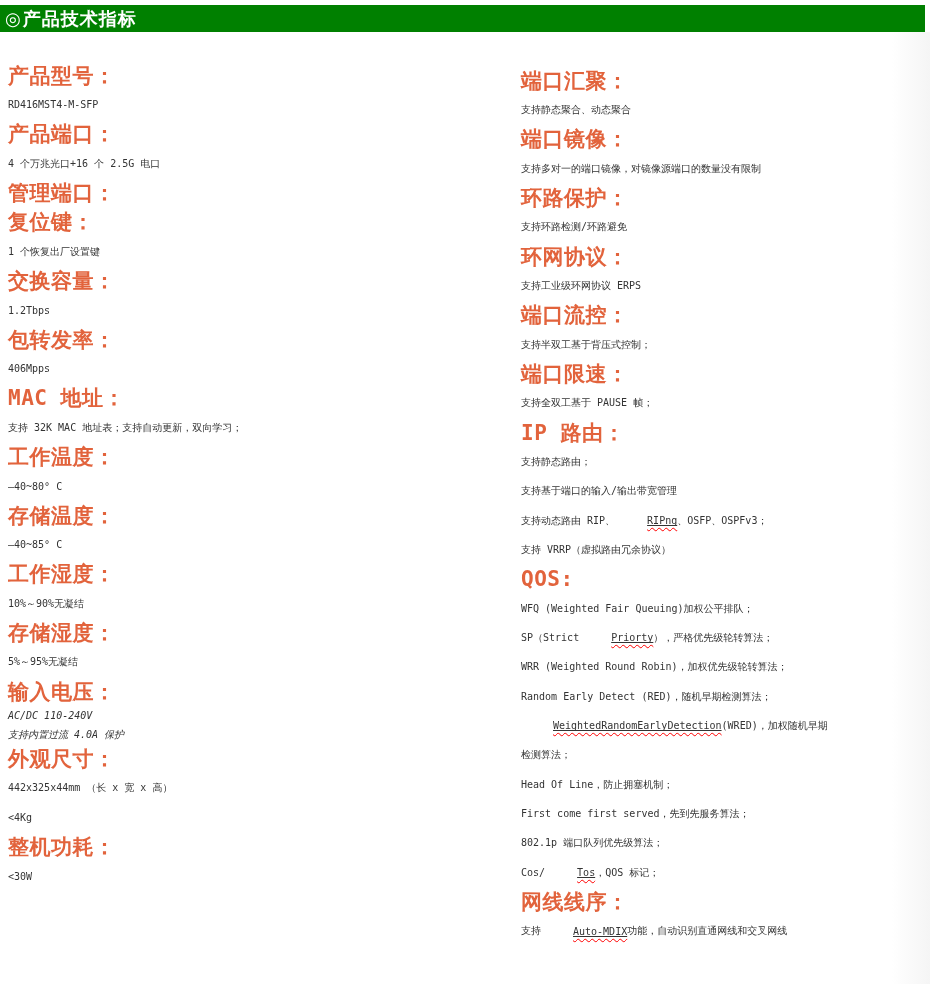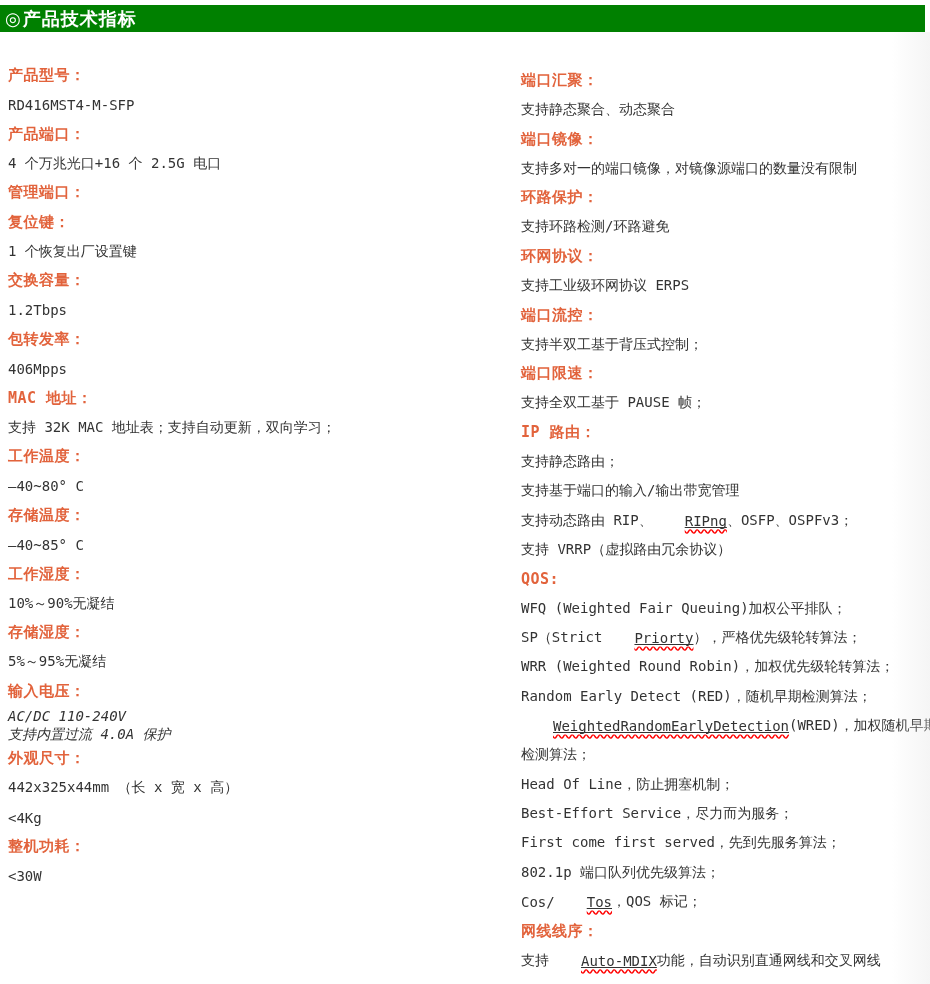--- a/index.html
+++ b/index.html
@@ -29,31 +29,31 @@
     letter-spacing: 1px;
   }
   .header-bar .bullet { font-size: 18px; margin-right: 1px; }
   .col { position: absolute; }
   #col-left  { left: 8px;   top: 61px; width: 500px; }
   #col-right { left: 521px; top: 66px; width: 404px; }
   .spec-heading {
     height: 29.33px;
     display: flex;
     align-items: center;
-    font-size: 15px;
+    font-size: 21px;
     font-weight: bold;
     color: var(--heading-color, #E2633C);
     letter-spacing: 0.5px;
     white-space: nowrap;
   }
   .spec-line {
     height: 29.33px;
     display: flex;
     align-items: center;
-    font-size: 14px;
+    font-size: 10px;
     color: var(--body-color, #333333);
     white-space: nowrap;
   }
   .spec-line.tight { height: 19px; font-style: italic; }
   .u-solid {
     text-decoration: underline;
     text-decoration-color: var(--body-color, #333333);
     text-decoration-skip-ink: none;
     margin-left: 32px;
   }
@@ -200,23 +200,20 @@
         <span class="u-solid"><span class="u-wavy">WeightedRandomEarlyDetection</span></span>
         <span> (WRED)，加权随机早期</span>
       </div>
       <div class="spec-line">
         <span>检测算法；</span>
       </div>
       <div class="spec-line">
         <span>Head Of Line，防止拥塞机制；</span>
       </div>
       <div class="spec-line">
-        <span>Best-Effort Service，尽力而为服务；</span>
-      </div>
-      <div class="spec-line">
         <span>First come first served，先到先服务算法；</span>
       </div>
       <div class="spec-line">
         <span>802.1p 端口队列优先级算法；</span>
       </div>
       <div class="spec-line">
         <span>Cos/</span>
         <span class="u-solid"><span class="u-wavy">Tos</span></span>
         <span>，QOS 标记；</span>
       </div>

